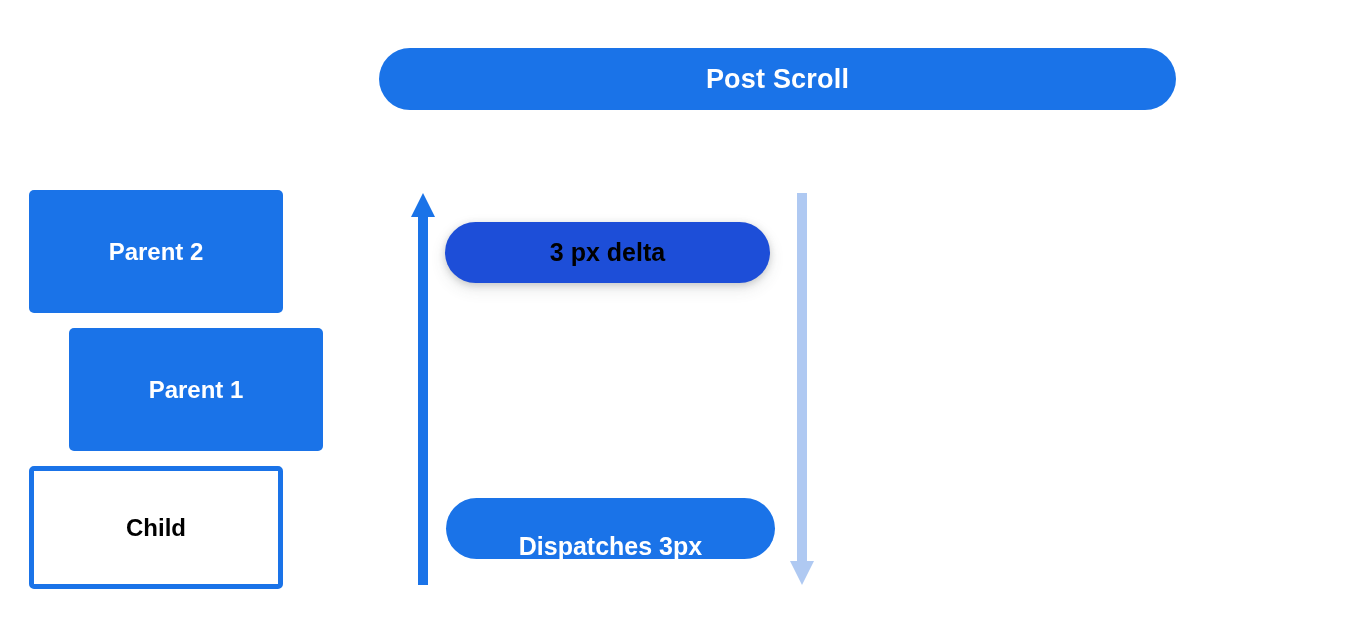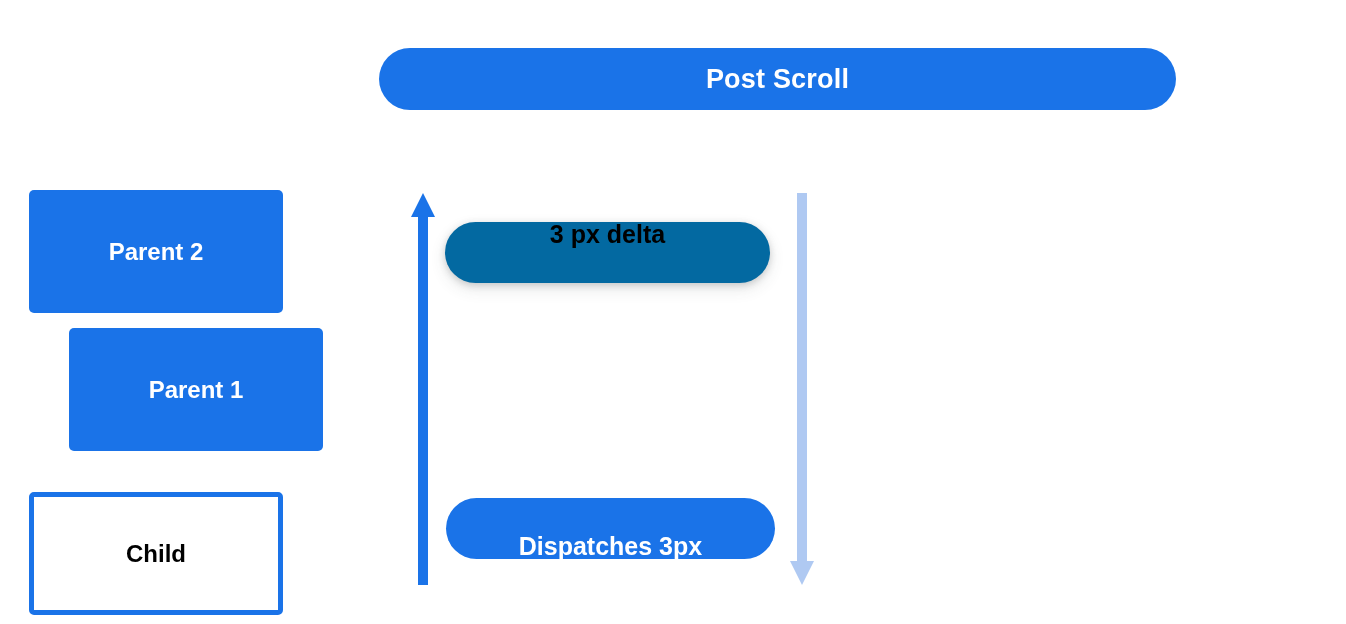--- a/index.html
+++ b/index.html
@@ -66,21 +66,21 @@
     border: 5px solid #1a73e8;
   }
   .stack-box.outlined .label {
     color: #000000;
     font-size: 24px;
     font-weight: bold;
     line-height: 1;
   }
   #box-parent-2 { top: 190px; }
   #box-parent-1 { top: 328px; margin-left: 40px; }
-  #box-child    { top: 492px; }
+  #box-child    { top: 466px; }
 
   
   .arrow {
     position: absolute;
   }
   .arrow-up {
     left: 408px;
     top: 193px;
     width: 30px;
     height: 392px;
@@ -92,23 +92,24 @@
     height: 392px;
   }
 
   
   .delta-pill {
     position: absolute;
     left: 445px;
     top: 222px;
     width: 325px;
     height: 61px;
-    background: #0369a1;
+    background: #1d4ed8;
     border-radius: 31px;
     display: flex;
+    align-items: center;
     justify-content: center;
     box-shadow: 0 2px 7px rgba(60, 64, 67, 0.22), 0 6px 16px rgba(60, 64, 67, 0.12);
   }
   .delta-pill .label {
     color: #000000;
     font-size: 25px;
     font-weight: bold;
     line-height: 1;
   }
 

